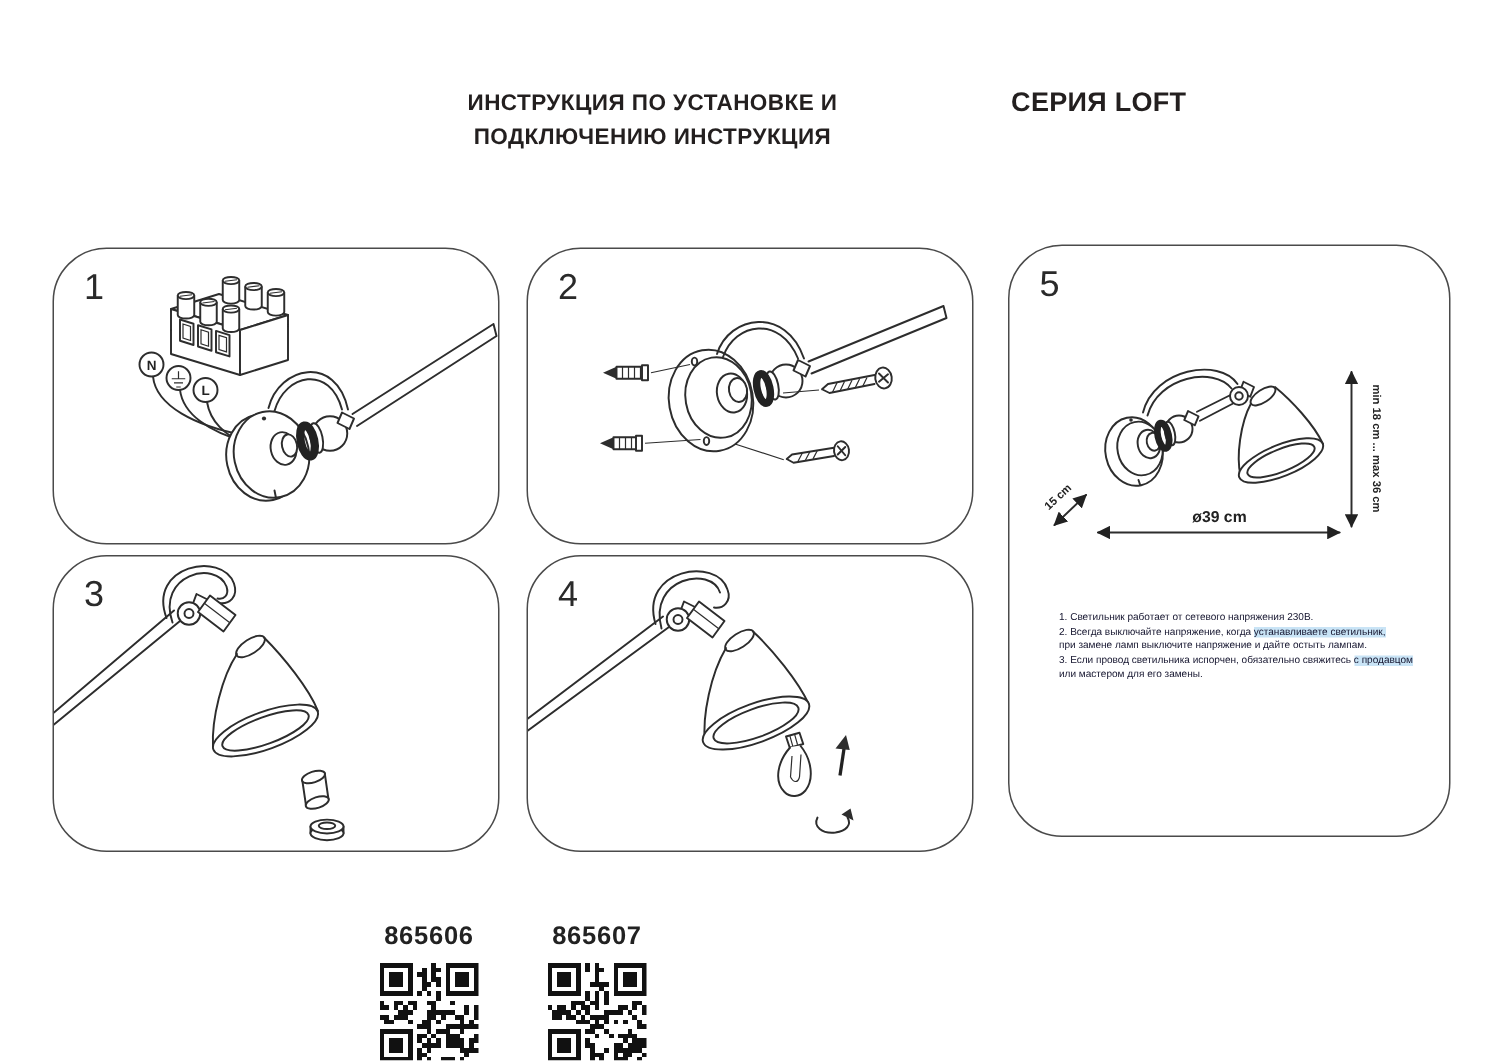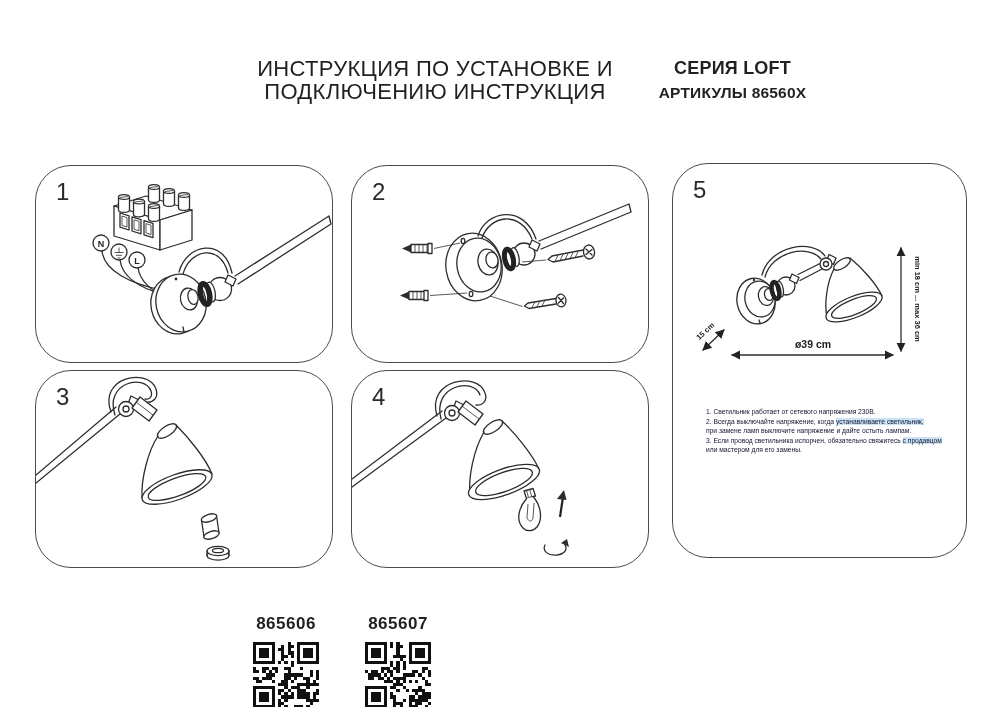--- a/index.html
+++ b/index.html
@@ -1,21 +1,21 @@
 <!DOCTYPE html>
 <html><head>
 <meta charset="utf-8">
 <style>
   html,body{margin:0;padding:0;background:#fff;}
   #page{position:relative;width:1000px;height:707px;background:#fff;overflow:hidden;
         font-family:"Liberation Sans",sans-serif;color:#231f1f;}
   .abs{position:absolute;}
   
-  .title{left:250px;top:57px;width:370px;text-align:center;font-size:22px;line-height:23px;
-         font-weight:normal;letter-spacing:.3px;}
+  .title{left:250px;top:57px;width:370px;text-align:center;font-size:15px;line-height:23px;
+         font-weight:bold;letter-spacing:.3px;}
   .hdr-right{left:610px;top:60px;width:245px;text-align:center;font-weight:bold;}
   .series{font-size:18px;line-height:16px;letter-spacing:.2px;}
   .articles{font-size:15.5px;line-height:16px;margin-top:9px;letter-spacing:.2px;}
   
   .panel{position:absolute;border:1.6px solid #4a4a4a;border-radius:36px;background:#fff;}
   #p1{left:35px;top:165px;width:296px;height:196px;}
   #p2{left:351px;top:165px;width:296px;height:196px;}
   #p3{left:35px;top:370px;width:296px;height:196px;}
   #p4{left:351px;top:370px;width:296px;height:196px;}
   #p5{left:672px;top:163px;width:293px;height:393px;}
@@ -41,21 +41,20 @@
 <body>
 
 <div id="page">
 
   <div class="abs title">
     <div>ИНСТРУКЦИЯ ПО УСТАНОВКЕ И</div>
     <div>ПОДКЛЮЧЕНИЮ ИНСТРУКЦИЯ</div>
   </div>
   <div class="abs hdr-right">
     <div class="series">СЕРИЯ LOFT</div>
-    <div class="articles">АРТИКУЛЫ 86560X</div>
   </div>
 
   <div class="panel" id="p1">
     <svg class="draw" viewBox="0 0 296 196">
 
       <g>
         <polygon class="lnf" points="78,40 110,30 156,44 124,54"></polygon>
         <polygon class="lnf" points="78,40 124,54 124,84 78,70"></polygon>
         <polygon class="lnf" points="124,54 156,44 156,74 124,84"></polygon>
 

